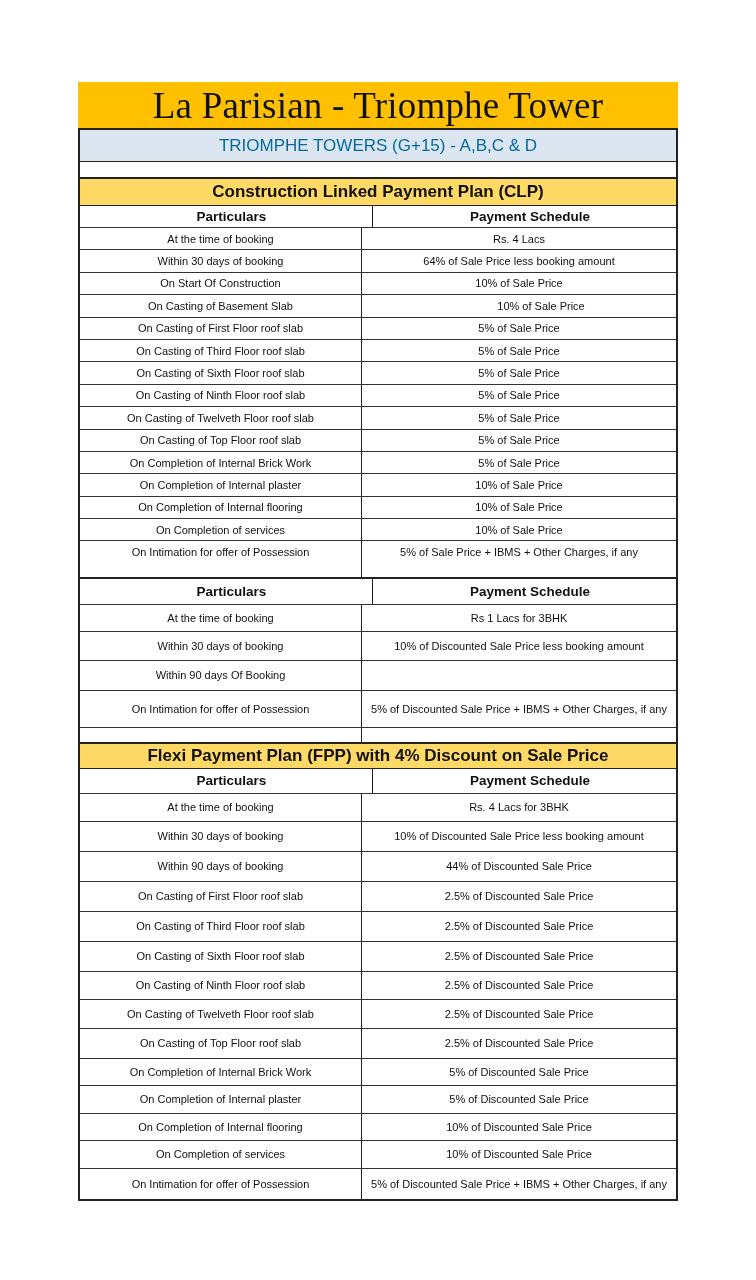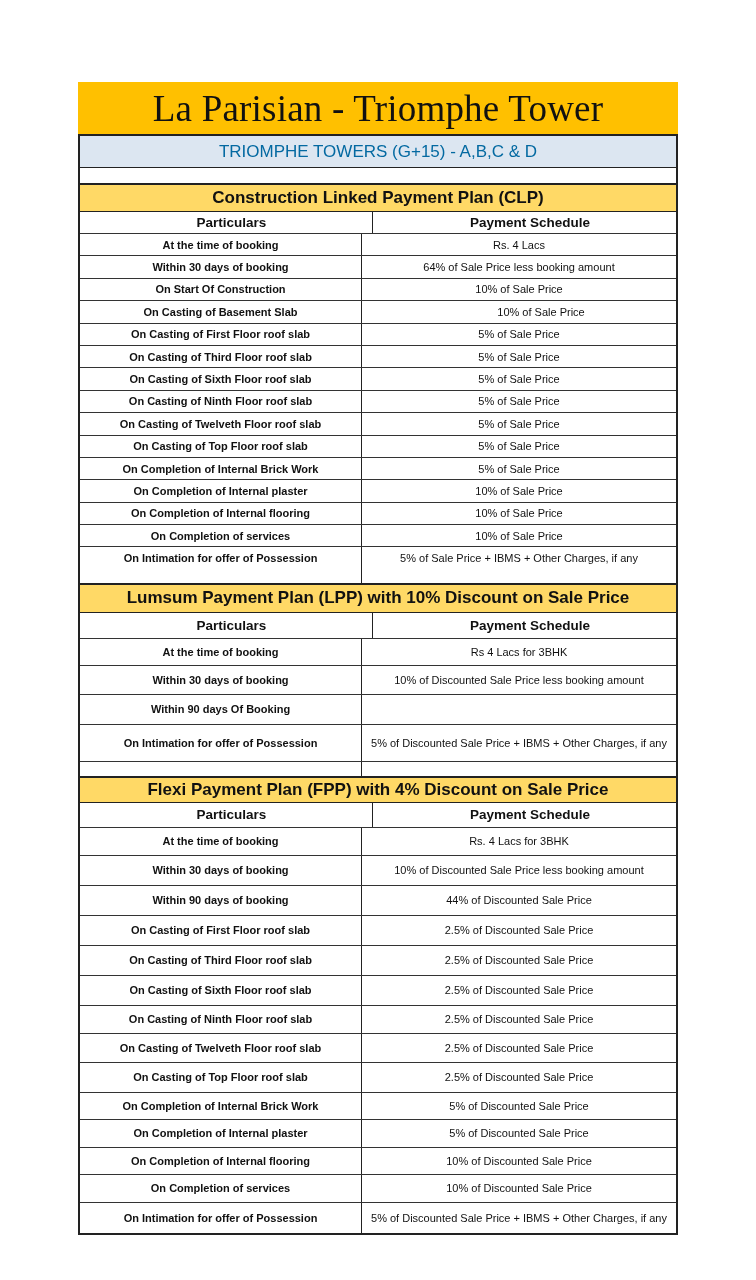--- a/index.html
+++ b/index.html
@@ -1,29 +1,29 @@
 <!DOCTYPE html>
 <html><head>
 <meta charset="utf-8">
 <style>
   html, body { margin:0; padding:0; background:#ffffff; }
   body { width:756px; height:1280px; position:relative; overflow:hidden; font-family:"Liberation Sans", sans-serif; color:#111; }
   .sheet { position:absolute; left:78px; top:82px; width:600px; }
-  .title-bar { background:#ffc000; height:52px; display:flex; align-items:center; justify-content:center;
+  .title-bar { background:#ffc000; height:46px; display:flex; align-items:center; justify-content:center;
     font-family:"Liberation Serif", serif; font-size:37px; color:#111; letter-spacing:0.2px; }
   .grid { border:2px solid #222; border-top:none; }
   .subtitle { background:#dce6f1; height:31px; display:flex; align-items:center; justify-content:center;
     font-size:17px; border-top:2px solid #222; border-bottom:1.5px solid #222; color:#0369a1; }
   .spacer-full { height:15px; border-bottom:2px solid #222; background:#fff; }
   .section-head { background:#ffd966; height:26px; display:flex; align-items:center; justify-content:center;
     font-weight:bold; font-size:17px; border-bottom:1.5px solid #222; }
   .row { display:flex; border-bottom:1px solid #333; }
   .row:last-child { border-bottom:none; }
   .cell { display:flex; align-items:center; justify-content:center; font-size:11px; text-align:center; }
-  .c1 { width:281px; border-right:1.5px solid #222;font-weight:bold; }
+  .c1 { width:281px; border-right:1.5px solid #222; }
   .c2 { flex:1; }
   .hdr .cell { font-weight:bold; font-size:13.5px;padding-left:11px; }
   .thick { border-bottom:2px solid #222; }
 </style>
 </head>
 <body>
 
 <div class="sheet">
   <div class="title-bar">La Parisian - Triomphe Tower</div>
   <div class="grid">
@@ -95,29 +95,28 @@
         <div class="row" style="height: 21.4px;">
           <div class="cell c1">On Intimation for offer of Possession</div>
           <div class="cell c2">5% of Sale Price + IBMS + Other Charges, if any</div>
         </div>
       </div>
     <div class="row thick" style="height:14px">
       <div class="cell c1"></div>
         <div class="cell c2"></div>
     </div>
 
-    <div class="section-head" style="height:27px">Lumsum Payment Plan (LPP) with 10% Discount on Sale Price</div>
     <div id="lpp-body">
       <div class="row hdr" style="height:25px">
         <div class="cell c1">Particulars</div>
         <div class="cell c2">Payment Schedule</div>
       </div>
     <div class="row" style="height: 26px;">
           <div class="cell c1">At the time of booking</div>
-          <div class="cell c2">Rs 4 Lacs for 3BHK</div>
+          <div class="cell c2">Rs 1 Lacs for 3BHK</div>
         </div>
         <div class="row" style="height: 28px;">
           <div class="cell c1">Within 30 days of booking</div>
           <div class="cell c2">10% of Discounted Sale Price less booking amount</div>
         </div>
         <div class="row" style="height: 29px;">
           <div class="cell c1">Within 90 days Of Booking</div>
         </div>
         <div class="row" style="height: 36px;">
           <div class="cell c1">On Intimation for offer of Possession</div>

